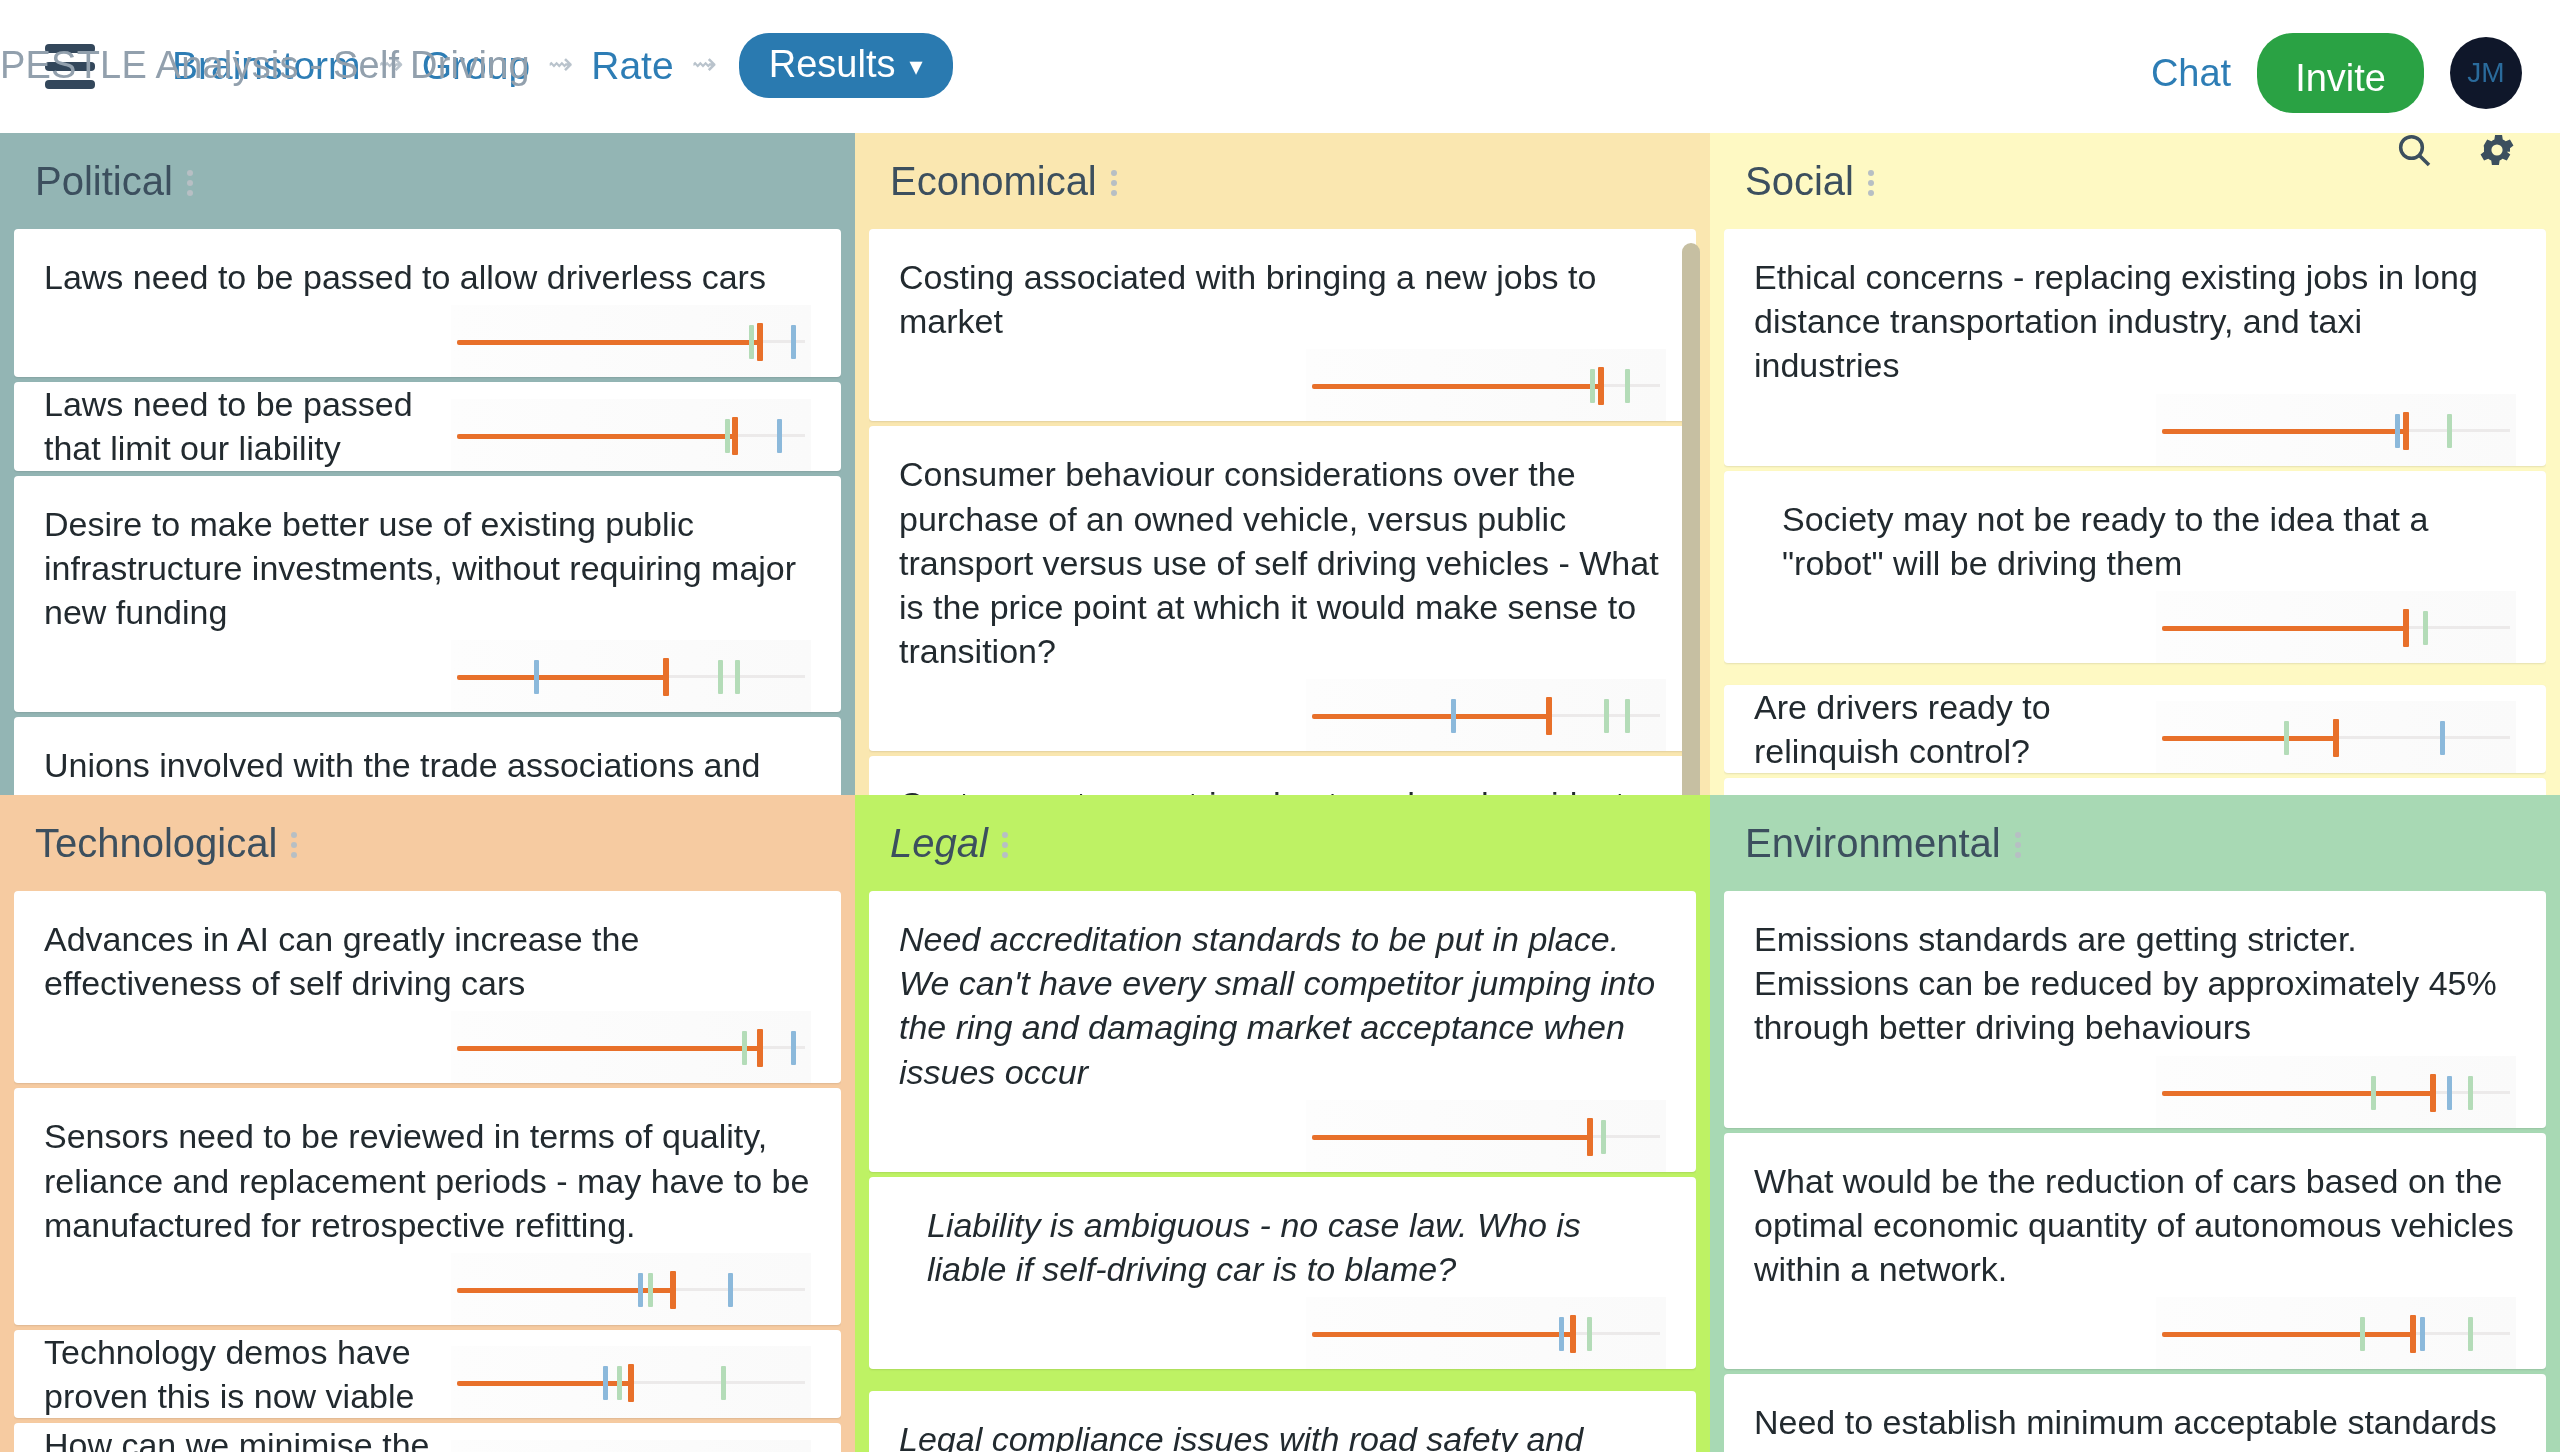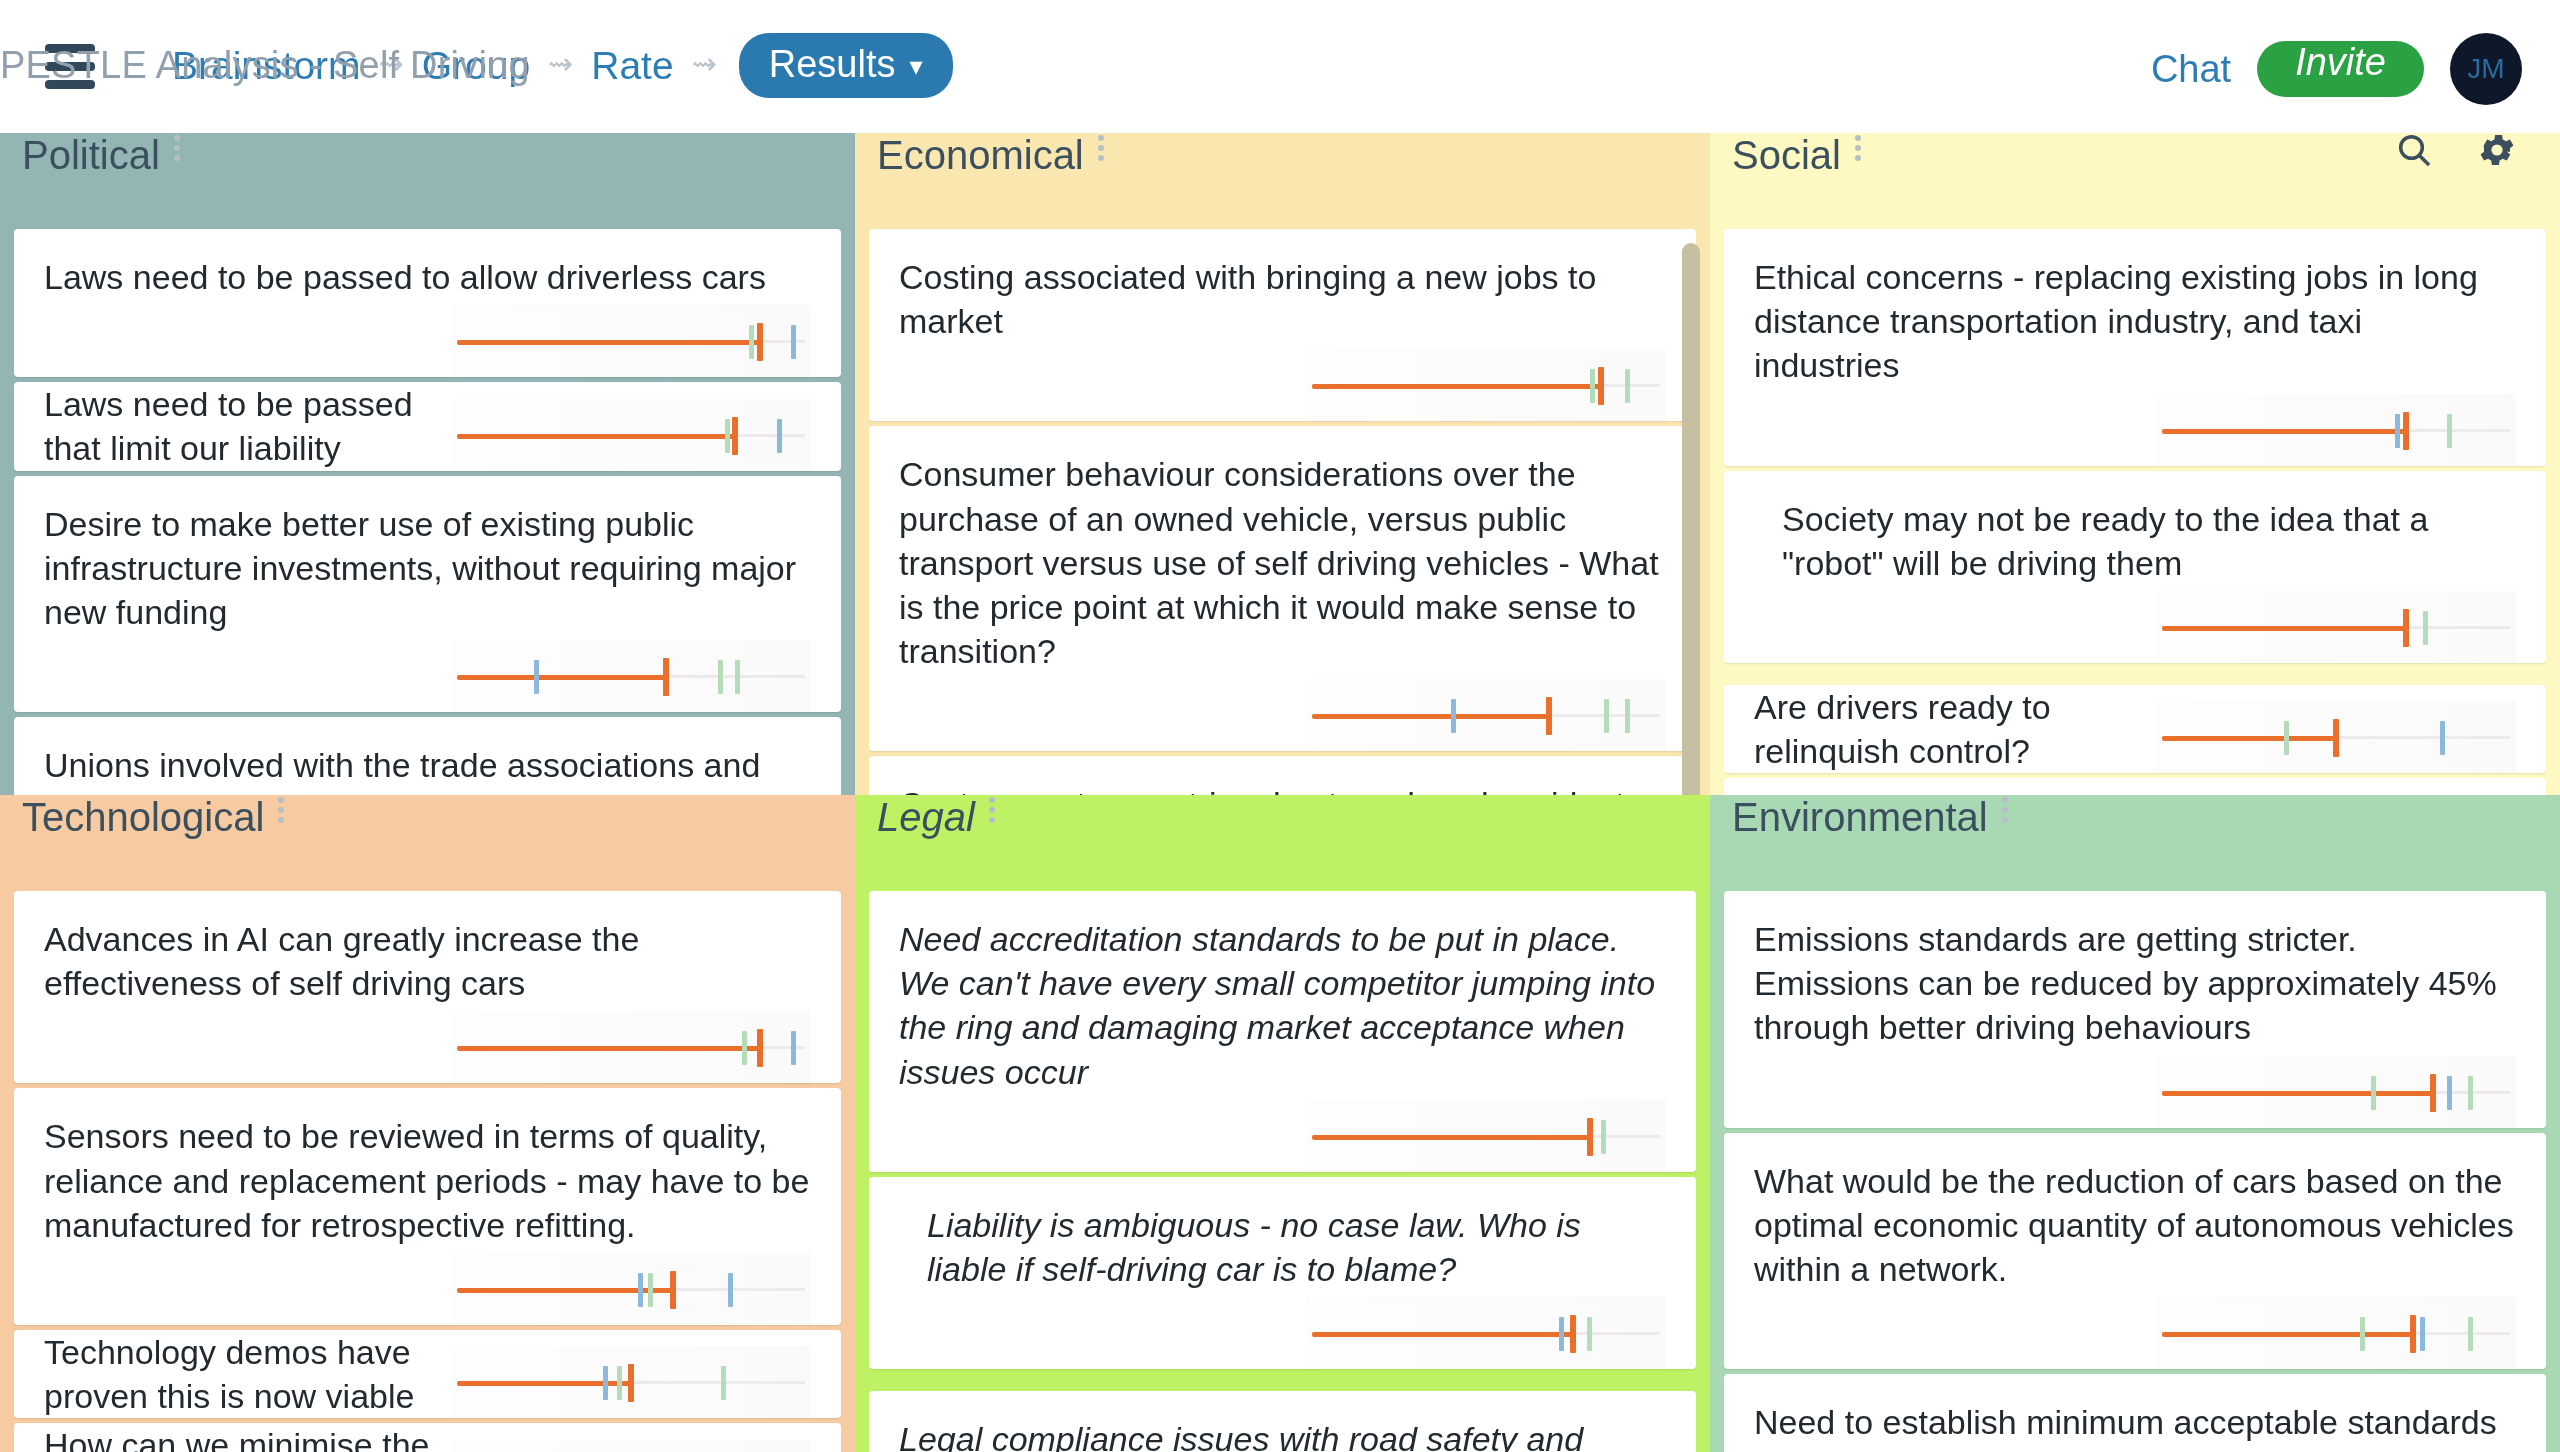--- a/index.html
+++ b/index.html
@@ -44,39 +44,39 @@
     font-size:38px; color:#92a0ad; letter-spacing:.2px;
     pointer-events:none;
   }
   #topright{
     position:absolute; right:38px; top:33px;
     display:flex; align-items:center; gap:26px;
   }
   #chat-link{ color:#2d7db5; font-size:38px; cursor:pointer; }
   #invite-btn{
     background:#2aa244; color:#fff; font-size:38px;
-    border-radius:36px; padding:0 38px 13px 38px; cursor:pointer;font-style:italic;
+    border-radius:36px; padding:24px 38px 13px 38px; cursor:pointer;
   }
   #avatar{
     width:72px; height:72px; border-radius:50%;
     background:#0f172a; color:#2a6b9c; font-size:28px;
     display:flex; align-items:center; justify-content:center;
     cursor:pointer;
   }
 
   
   #grid{
     position:absolute; left:0; top:133px; width:2560px; height:1319px;
   }
   .panel{
     position:absolute; overflow:hidden;
   }
   .panel-head{
-    height:96px; display:flex; align-items:flex-start;
-    padding-left:22px; position:relative;
+    height:96px; display:flex; align-items:center;
+    padding-left:35px; position:relative;
   }
   .panel-title{
     font-size:40px; color:#3c4f5e;
   }
   .kebab{
     margin-left:14px; display:flex; flex-direction:column; gap:4px;
     cursor:pointer; position:relative; top:2px;
   }
   .kebab b{ display:block;width:6px;height:6px;border-radius:50%;background:#b7bfc4; }
   .head-tools{

